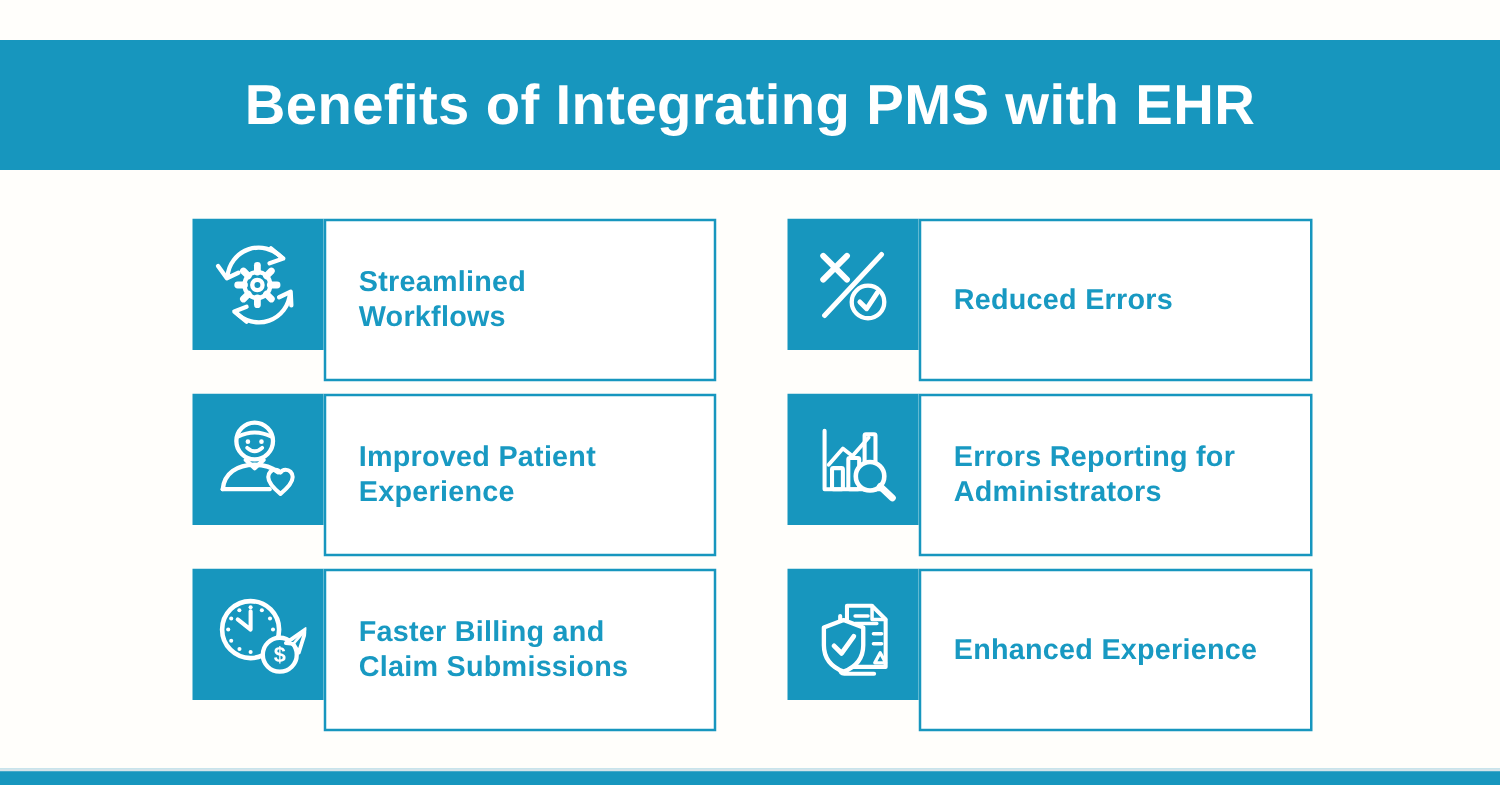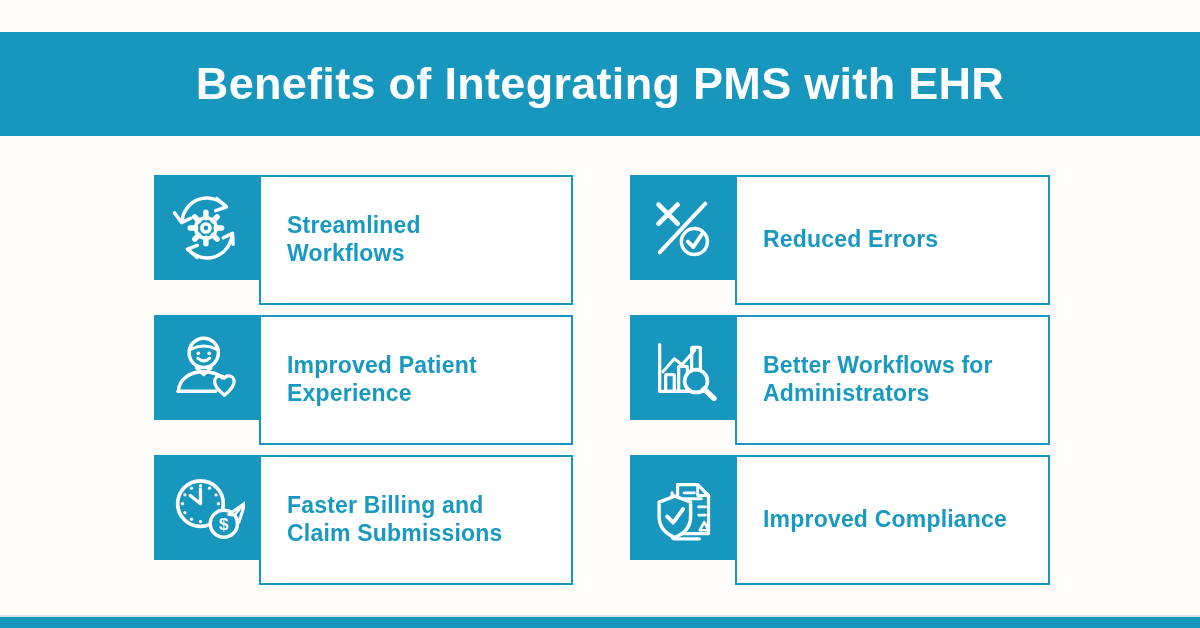--- a/index.html
+++ b/index.html
@@ -139,21 +139,21 @@
           <rect x="19" y="41" width="8" height="15.5" rx="1"></rect>
           <rect x="31" y="33.5" width="8" height="23" rx="1"></rect>
           <rect x="43" y="16" width="8" height="40.5" rx="1"></rect>
         </g>
         <path class="stroke" stroke-width="2.8" d="M 16.5 38.5 L 27 26.5 L 34 32 L 46 18.5"></path>
         <circle class="mask" cx="47" cy="47" r="10.5" stroke="#fff" stroke-width="3.4"></circle>
         <path class="stroke" stroke-width="5" d="M 54.5 54.5 L 63.5 63"></path>
       </svg>
     </div>
     <div class="textbox">
-      <div class="label">Better Workflows for
+      <div class="label">Errors Reporting for
 Administrators</div>
     </div>
   </div>
 
   <div class="card">
     <div class="tile">
       <svg width="76" height="76" viewBox="0 0 70 70">
         <circle class="stroke" stroke-width="3.4" cx="29" cy="31" r="21"></circle>
         <g class="dot">
           <circle cx="29" cy="14.5" r="1.5"></circle>
@@ -187,19 +187,19 @@
         <path class="stroke" stroke-width="3" d="M 30 13.5 H 48.5 L 58.5 23.5 V 58.5 H 30 Z"></path>
         <path class="stroke" stroke-width="2.6" d="M 48.5 13.5 V 23.5 H 58.5"></path>
         <path class="stroke" stroke-width="2.6" d="M 36 21 H 45.5 M 36 26.5 H 52"></path>
         <path class="stroke" stroke-width="2.6" d="M 49.5 34 H 55.5 M 49.5 41.5 H 55.5"></path>
         <path class="stroke" stroke-width="2.4" d="M 50.5 55.5 L 54.5 48 L 58.5 55.5 Z"></path>
         <path class="mask" stroke="#fff" stroke-width="3.2" stroke-linejoin="round" d="M 27.5 24 L 42 29.5 V 42.5 C 42 52 36.5 58.5 27.5 62 C 18.5 58.5 13 52 13 42.5 V 29.5 Z"></path>
         <path class="stroke" stroke-width="3.6" d="M 20.5 43 L 26 48.5 L 35 36"></path>
       </svg>
     </div>
     <div class="textbox">
-      <div class="label">Improved Compliance</div>
+      <div class="label">Enhanced Experience</div>
     </div>
   </div>
 
 </div>
 
 <div class="bottombar"></div>
 
 </body></html>

